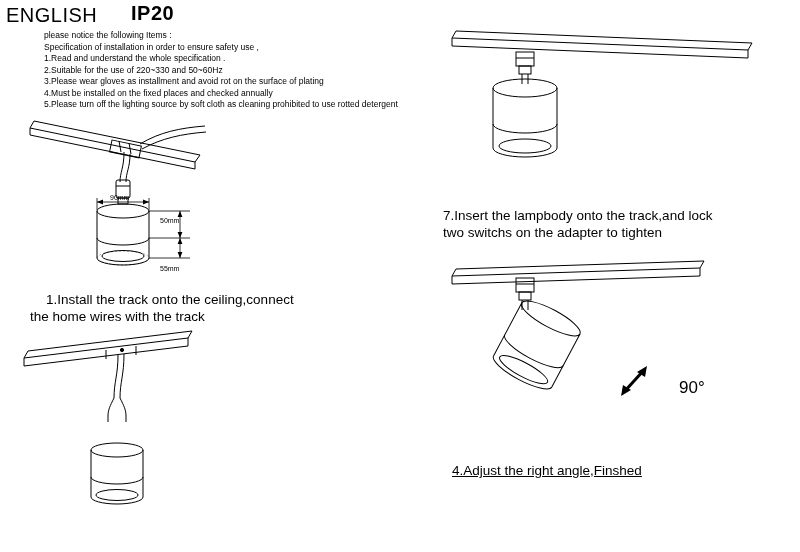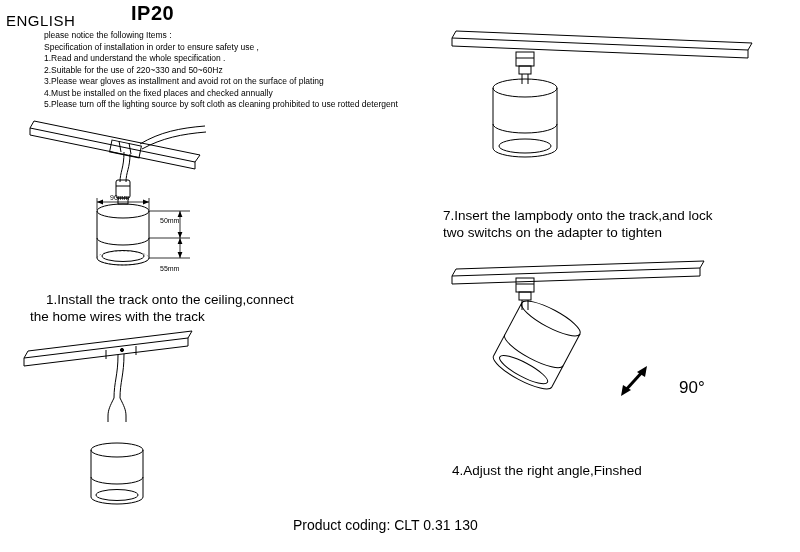--- a/index.html
+++ b/index.html
@@ -8,42 +8,42 @@
     background:#ffffff;
     font-family:"Liberation Sans", sans-serif;
     color:#000;
     position:relative;
     overflow:hidden;
   }
   .sheet{position:absolute;left:0;top:0;width:800px;height:552px;}
 
   
   .hdr-lang{
-    position:absolute;left:6px;top:12px;
-    font-size:15px;letter-spacing:0.5px;
+    position:absolute;left:6px;top:4px;
+    font-size:20px;letter-spacing:0.5px;
     font-family:"Liberation Sans", sans-serif;
   }
   .hdr-ip{
     position:absolute;left:131px;top:2px;
     font-size:20px;font-weight:bold;letter-spacing:0.5px;
   }
 
   
   .spec{
     position:absolute;left:44px;top:30px;width:420px;
     font-size:8.5px;line-height:1.36;
   }
   .spec div{white-space:nowrap;}
 
   
   .cap{position:absolute;font-size:13.5px;line-height:1.28;}
   #cap1{left:30px;top:291px;width:290px;}
   #cap2{left:30px;top:519px;width:290px;}
   #cap3{left:443px;top:207px;width:340px;}
-  #cap4{left:452px;top:462px;width:330px;}
+  #cap4{left:452px;top:462px;width:330px;text-decoration:underline;}
   .prodcode{position:absolute;left:293px;top:517px;font-size:14px;}
 
   .angle-label{position:absolute;left:651px;top:378px;font-size:17px;margin-left:28px;}
 
   
   svg{display:block;overflow:visible;}
   .fig{position:absolute;}
   .ln{stroke:#000;fill:none;}
 </style>
 </head>
@@ -253,15 +253,14 @@
 the home wires with the track</span>
   </div>
   <div class="cap" id="cap3">
     <span style="white-space:pre-line;">7.Insert the lampbody onto the track,and lock
 two switchs on the adapter to tighten</span>
   </div>
   <div class="cap" id="cap4">
     <span style="white-space:pre-line;">4.Adjust the right angle,Finshed</span>
   </div>
 
-  <div class="prodcode">Product coding: CLT 0.31 130</div>
 
 </div>
 
 </body></html>

